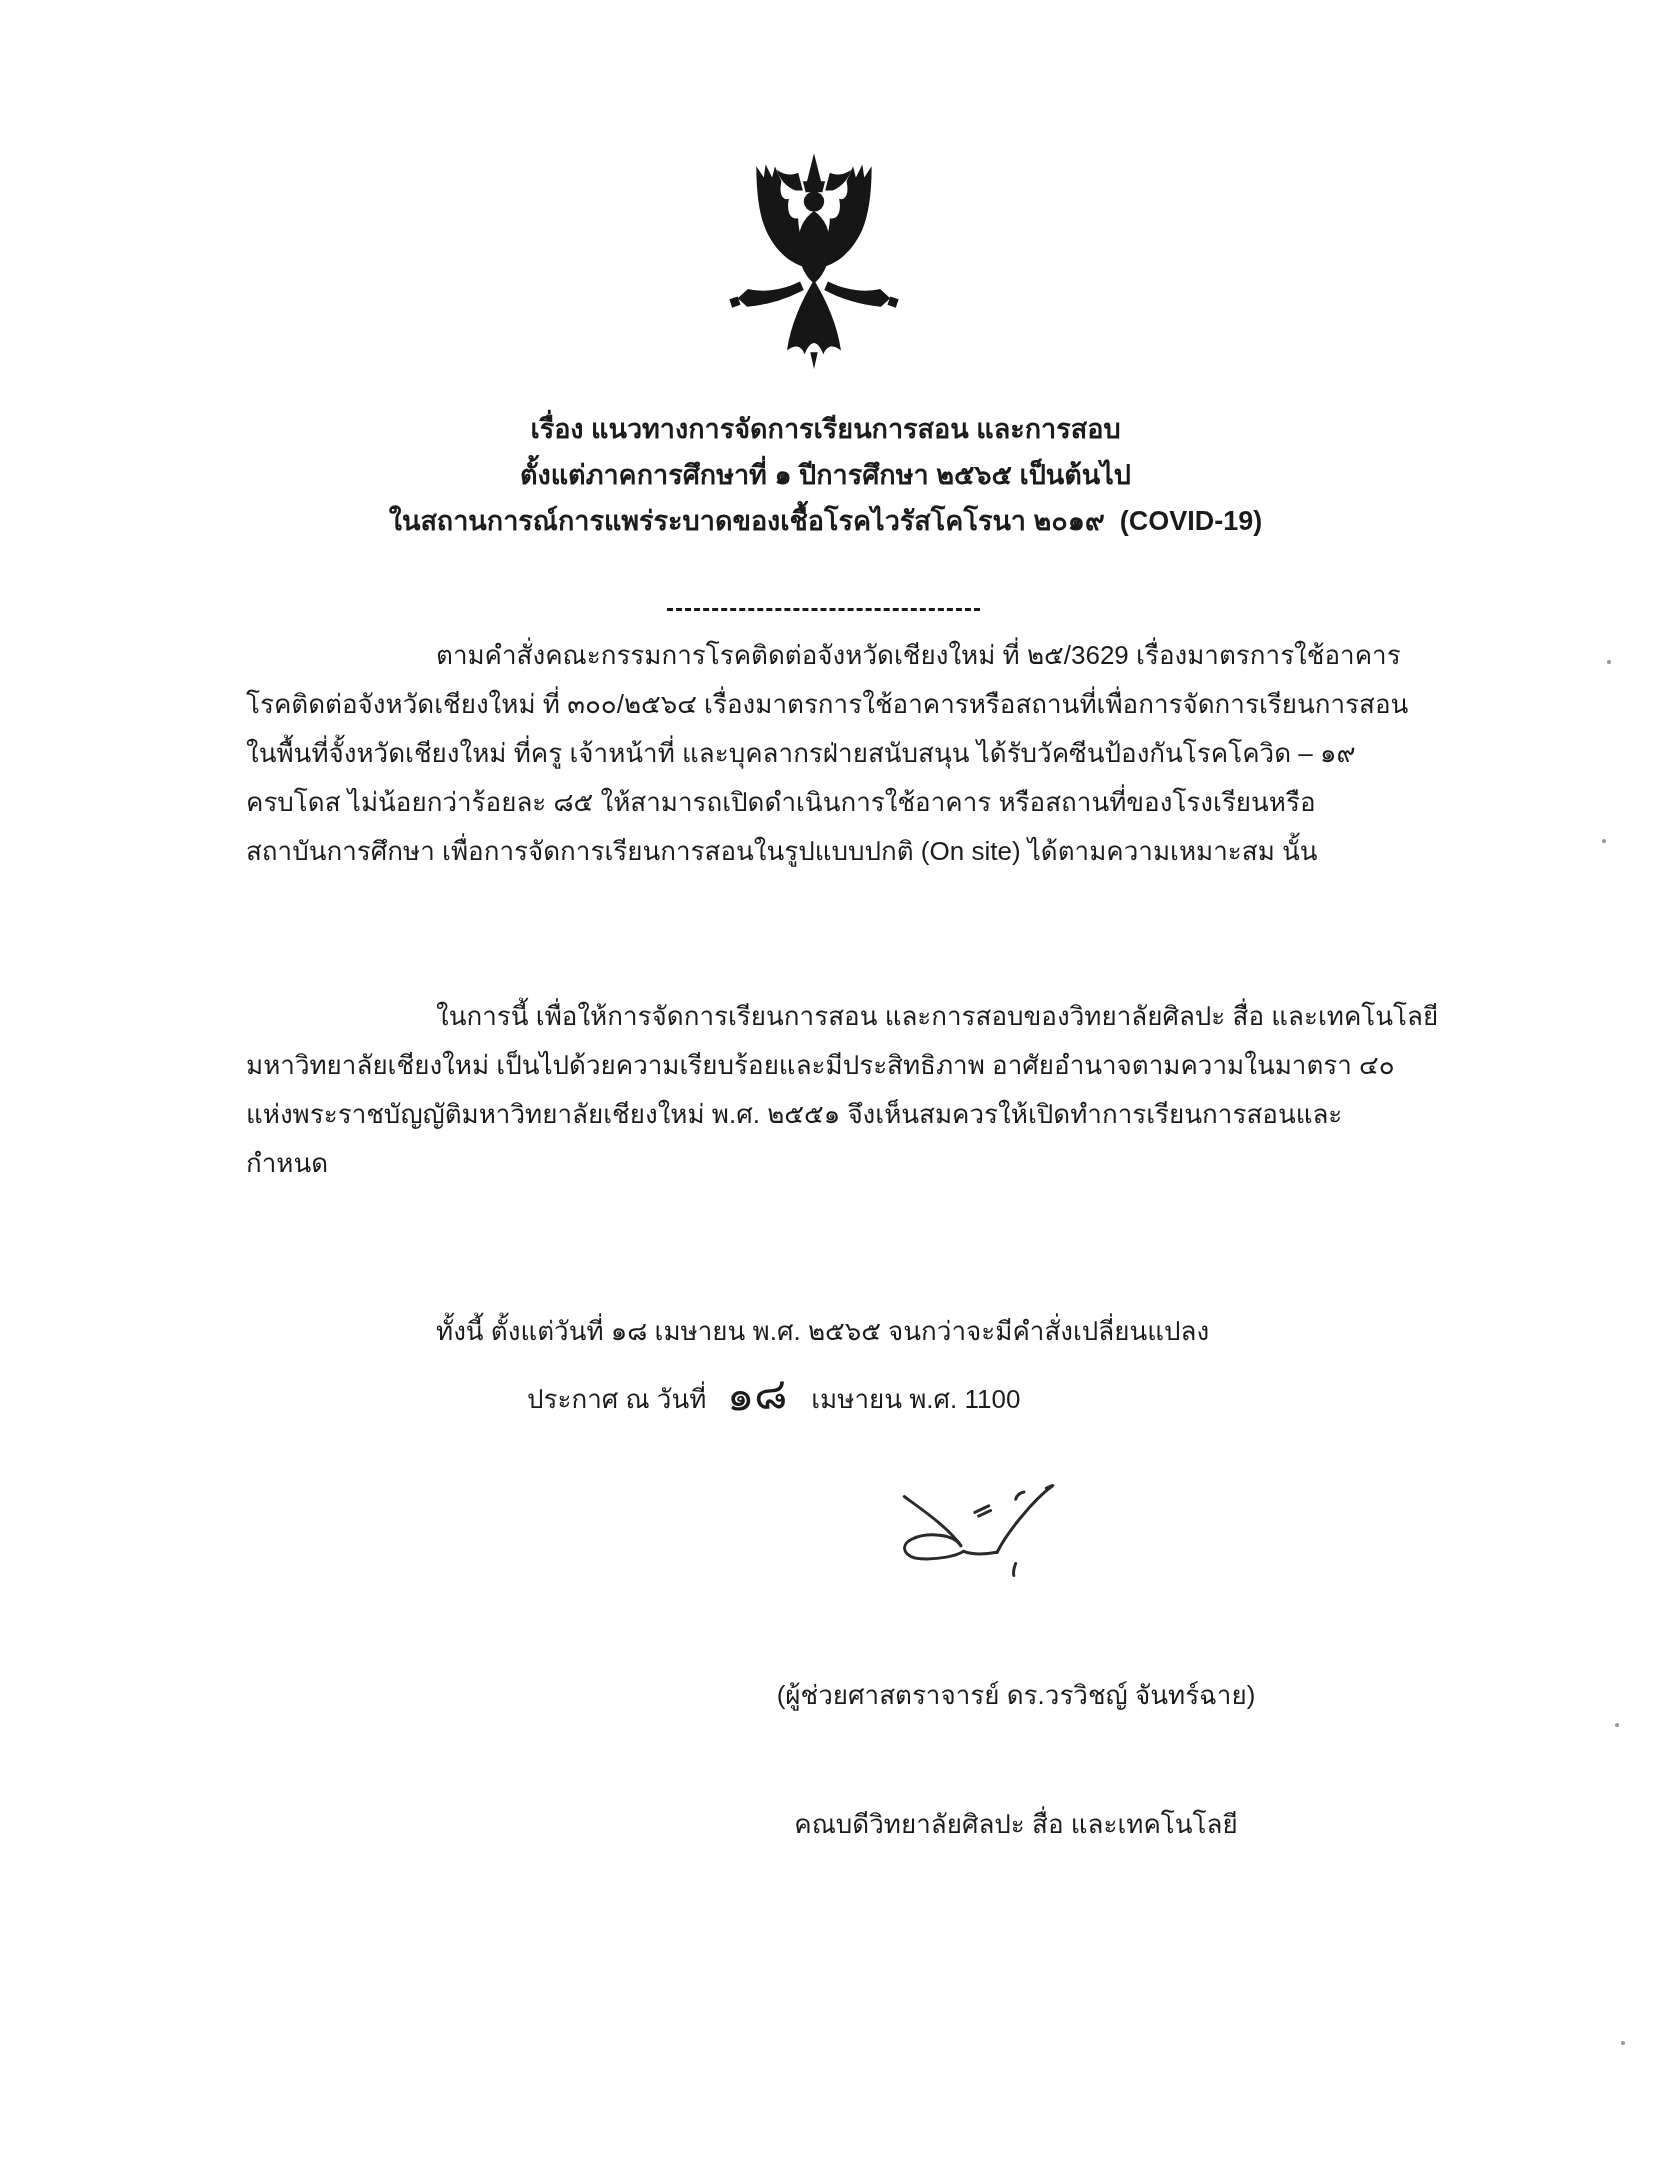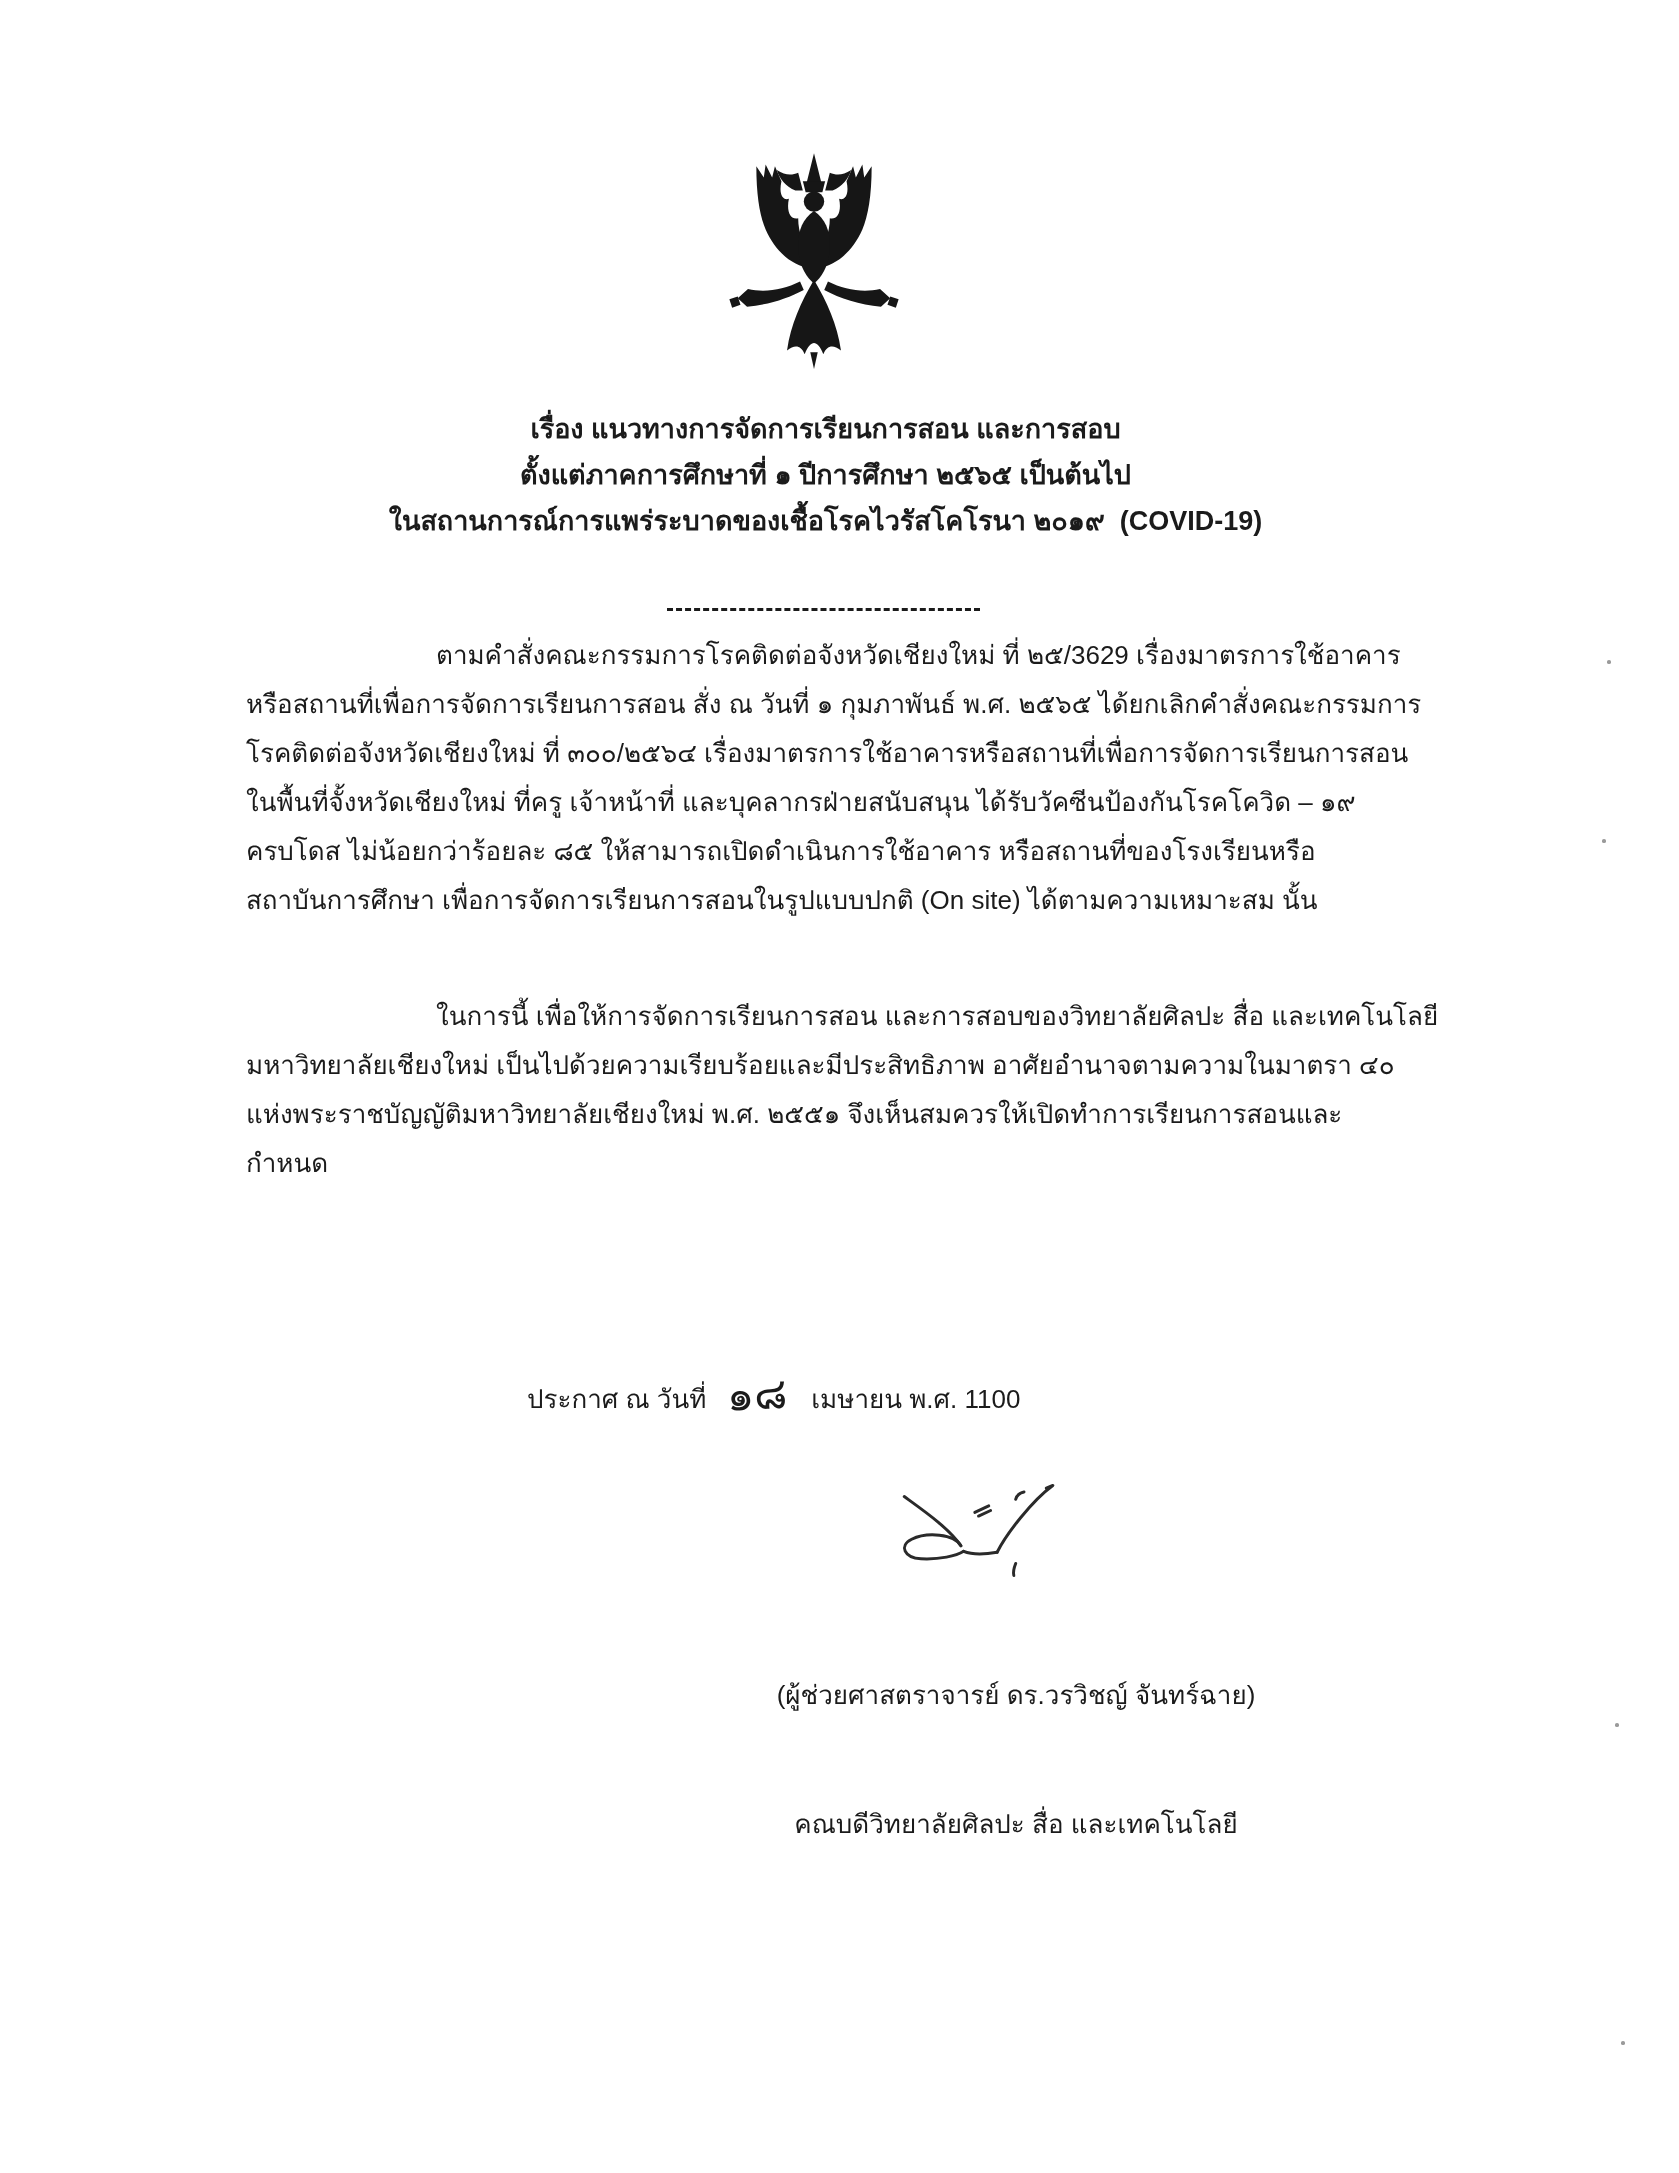--- a/index.html
+++ b/index.html
@@ -99,34 +99,34 @@
   <div class="abs header">
     <div class="title-line">เรื่อง แนวทางการจัดการเรียนการสอน และการสอบ</div>
     <div class="title-line">ตั้งแต่ภาคการศึกษาที่ ๑ ปีการศึกษา ๒๕๖๕ เป็นต้นไป</div>
     <div class="title-line">ในสถานการณ์การแพร่ระบาดของเชื้อโรคไวรัสโคโรนา ๒๐๑๙  (COVID-19)</div>
   </div>
 
   <div class="abs divider"></div>
 
   <div class="abs textblock para1">
     <div class="body-line indent">ตามคำสั่งคณะกรรมการโรคติดต่อจังหวัดเชียงใหม่ ที่ ๒๕/3629 เรื่องมาตรการใช้อาคาร</div>
-    <div class="body-line">หรือสถานที่เพื่อการจัดการเรียนการสอน สั่ง ณ วันที่ ๑ กุมภาพันธ์ พ.ศ. ๒๕๖๕ ได้ยกเลิกคำสั่งคณะกรรมการ</div>
     <div class="body-line">โรคติดต่อจังหวัดเชียงใหม่ ที่ ๓๐๐/๒๕๖๔ เรื่องมาตรการใช้อาคารหรือสถานที่เพื่อการจัดการเรียนการสอน</div>
     <div class="body-line">ในพื้นที่จั้งหวัดเชียงใหม่ ที่ครู เจ้าหน้าที่ และบุคลากรฝ่ายสนับสนุน ได้รับวัคซีนป้องกันโรคโควิด – ๑๙</div>
     <div class="body-line">ครบโดส ไม่น้อยกว่าร้อยละ ๘๕ ให้สามารถเปิดดำเนินการใช้อาคาร หรือสถานที่ของโรงเรียนหรือ</div>
     <div class="body-line">สถาบันการศึกษา เพื่อการจัดการเรียนการสอนในรูปแบบปกติ (On site) ได้ตามความเหมาะสม นั้น</div>
   </div>
 
   <div class="abs textblock para2">
     <div class="body-line indent">ในการนี้ เพื่อให้การจัดการเรียนการสอน และการสอบของวิทยาลัยศิลปะ สื่อ และเทคโนโลยี</div>
     <div class="body-line">มหาวิทยาลัยเชียงใหม่ เป็นไปด้วยความเรียบร้อยและมีประสิทธิภาพ อาศัยอำนาจตามความในมาตรา ๔๐</div>
     <div class="body-line">แห่งพระราชบัญญัติมหาวิทยาลัยเชียงใหม่ พ.ศ. ๒๕๕๑ จึงเห็นสมควรให้เปิดทำการเรียนการสอนและ</div>
     <div class="body-line">กำหนด</div>
   </div>
 
+  <div class="abs effective">ทั้งนี้ ตั้งแต่วันที่ ๑๘ เมษายน พ.ศ. ๒๕๖๕ จนกว่าจะมีคำสั่งเปลี่ยนแปลง</div>
 
   <div class="abs announce">
     <span>ประกาศ ณ วันที่</span><span class="handwritten-day">๑๘</span><span>เมษายน พ.ศ. 1100</span>
   </div>
 
   <svg class="abs sig-svg" viewBox="0 0 185 112" aria-hidden="true">
     <g fill="none" stroke="#2a2a2a" stroke-width="3.2" stroke-linecap="round" stroke-linejoin="round">
 
       <path d="M12 20 C34 36 60 54 73 73"></path>
 

